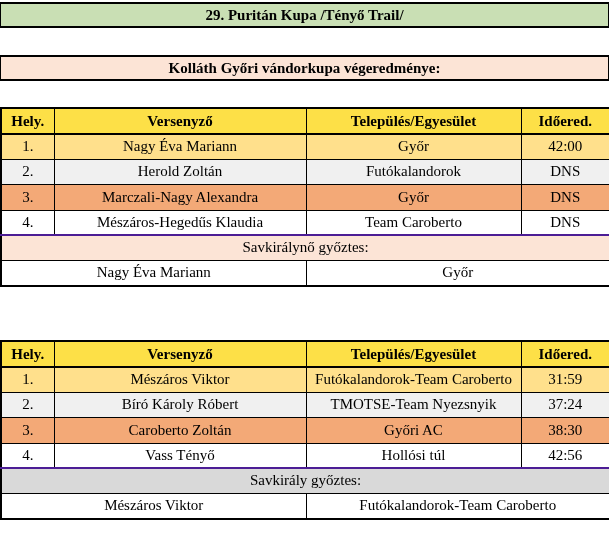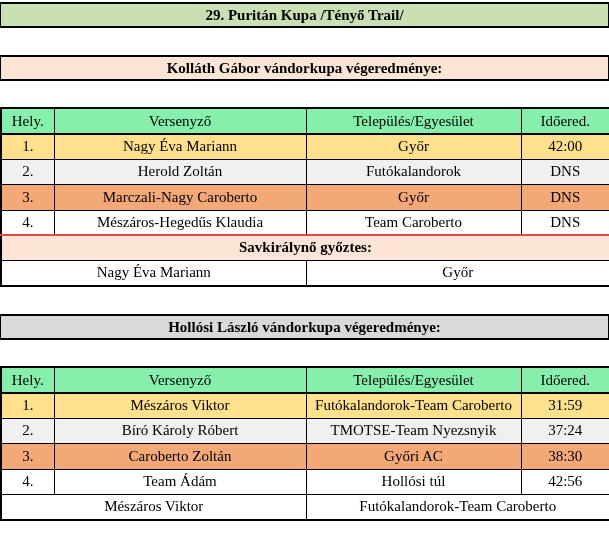--- a/index.html
+++ b/index.html
@@ -47,51 +47,51 @@
     height:25px;
     text-align:center;
     vertical-align:middle;
     font-size:15px;
     padding:0 2px;
     overflow:hidden;
     white-space:nowrap;
   }
   table{border:2px solid #000;}
   tr.thead th{
-    font-weight:normal;
+    font-weight:bold;
     height:26px;
-    background:#86efac;
+    background:#fde047;
     border-bottom:2px solid #000;
   }
   td{font-weight:normal;}
 
   tr.r-gold td{background:#FFE08C;}
   tr.r-silver td{background:#F0F0F0;}
   tr.r-bronze td{background:#F3A977;height:26px;}
   tr.r-plain td{background:#fff;}
 
   tr.banner td{
-    font-weight:bold;
-    border-top:2px solid #ef4444;
+    font-weight:normal;
+    border-top:2px solid #4c1d95;
     margin-left:28px;
   }
   tr.banner.peach td{background:#FCE4D6;}
   tr.banner.gray td{background:#D9D9D9;}
   tr.winner td{background:#fff;height:26px;}
 </style>
 </head>
 <body>
 
 <div class="sheet">
 
   <div class="bar green">29. Puritán Kupa /Tényő Trail/</div>
 
   <div class="spacer s1"></div>
 
-  <div class="bar peach">Kolláth Gábor vándorkupa végeredménye:</div>
+  <div class="bar peach">Kolláth Győri vándorkupa végeredménye:</div>
 
   <div class="spacer"></div>
 
   <table>
     <colgroup>
         <col class="c-place">
         <col class="c-name">
         <col class="c-club">
         <col class="c-time">
       </colgroup>
@@ -109,21 +109,21 @@
       <td>42:00</td>
     </tr>
     <tr class="r-silver">
       <td>2.</td>
       <td>Herold Zoltán</td>
       <td>Futókalandorok</td>
       <td>DNS</td>
     </tr>
     <tr class="r-bronze">
       <td>3.</td>
-      <td>Marczali-Nagy Caroberto</td>
+      <td>Marczali-Nagy Alexandra</td>
       <td>Győr</td>
       <td>DNS</td>
     </tr>
     <tr class="r-plain">
       <td>4.</td>
       <td>Mészáros-Hegedűs Klaudia</td>
       <td>Team Caroberto</td>
       <td>DNS</td>
     </tr>
     <tr class="banner peach">
@@ -131,21 +131,20 @@
     </tr>
     <tr class="winner">
       <td colspan="2">Nagy Éva Mariann</td>
       <td colspan="2">Győr</td>
     </tr>
   </tbody>
     </table>
 
   <div class="spacer s1"></div>
 
-  <div class="bar gray">Hollósi László vándorkupa végeredménye:</div>
 
   <div class="spacer"></div>
 
   <table>
     <colgroup>
         <col class="c-place">
         <col class="c-name">
         <col class="c-club">
         <col class="c-time">
       </colgroup>
@@ -169,23 +168,26 @@
       <td>37:24</td>
     </tr>
     <tr class="r-bronze">
       <td>3.</td>
       <td>Caroberto Zoltán</td>
       <td>Győri AC</td>
       <td>38:30</td>
     </tr>
     <tr class="r-plain">
       <td>4.</td>
-      <td>Team Ádám</td>
+      <td>Vass Tényő</td>
       <td>Hollósi túl</td>
       <td>42:56</td>
+    </tr>
+    <tr class="banner gray">
+      <td colspan="4">Savkirály győztes:</td>
     </tr>
     <tr class="winner">
       <td colspan="2">Mészáros Viktor</td>
       <td colspan="2">Futókalandorok-Team Caroberto</td>
     </tr>
   </tbody>
     </table>
 
 </div>
 

